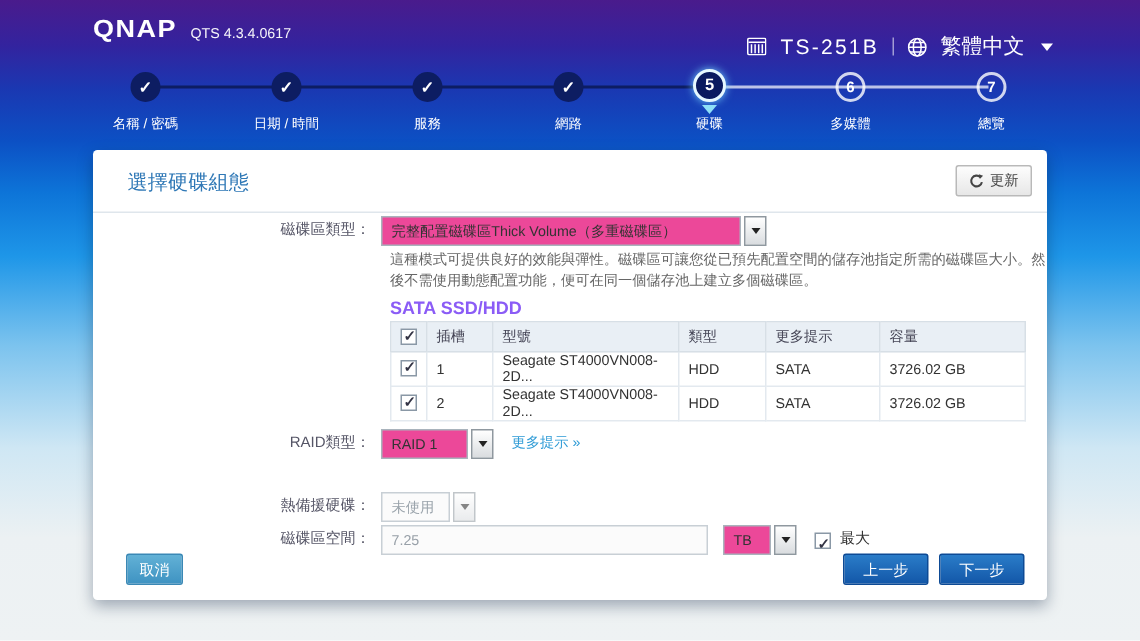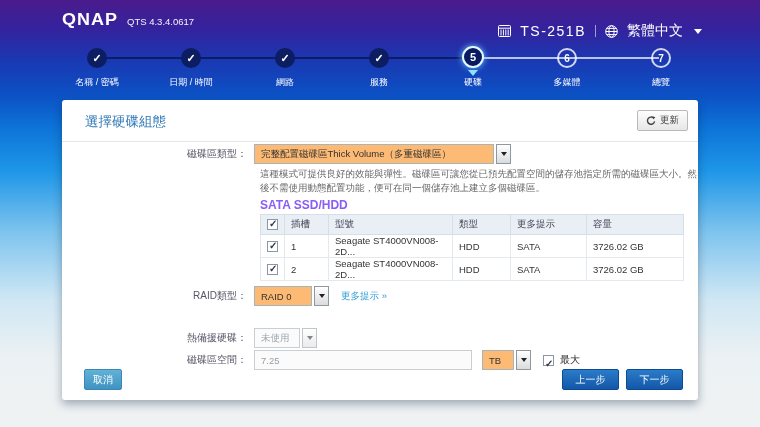--- a/index.html
+++ b/index.html
@@ -43,21 +43,21 @@
   .panel { position:absolute; left:62px; top:100px; width:636px; height:300px; background:#fff; border-radius:3px; box-shadow:0 4px 10px rgba(10,30,60,.35); }
   .panel-header { position:absolute; top:0; left:0; width:100%; height:42px; border-bottom:1px solid #dfe6ec; }
   .panel-title { position:absolute; left:23px; top:13px; font-size:13.5px; color:#2f78b6; }
   .refresh-btn { position:absolute; right:10px; top:10px; height:21px; display:flex; align-items:center; gap:4px; padding:0 8px; font-size:9.5px; color:#444; background:linear-gradient(#fdfdfd,#e7e7e7); border:1px solid #b9b9b9; border-radius:2px; cursor:pointer; }
 
   .form-label { width:192px; padding-right:7px; text-align:right; font-size:10px; color:#556; line-height:20px; flex:none; }
   .frow { position:absolute; left:0; display:flex; align-items:flex-start; }
 
   
   .cb { display:inline-flex; align-items:center; }
-  .cb-text { height:20px; border:1px solid #a9b3bc; background:#fdba74; color:#333; font-size:9.5px; display:flex; align-items:center; padding:0 6px; }
+  .cb-text { height:20px; border:1px solid #a9b3bc; background:#ec4899; color:#333; font-size:9.5px; display:flex; align-items:center; padding:0 6px; }
   .cb-arrow { width:15px; height:20px; margin-left:2px; border:1px solid #8f989f; background:linear-gradient(#ffffff,#d9dcdf); display:flex; align-items:center; justify-content:center; }
   .cb-arrow::after { content:""; width:0; height:0; border-left:3.5px solid transparent; border-right:3.5px solid transparent; border-top:4.5px solid #222; }
   .cb.disabled .cb-text { color:#9aa3ab; background:#fbfbfb; border-color:#c8cfd5; }
   .cb.disabled .cb-arrow { opacity:.55; }
 
   .description { position:absolute; top:67px; left:198px; width:438px; font-size:9.5px; color:#666; line-height:14px; }
   .disks-heading { position:absolute; top:98px; left:198px; font-size:12px; font-weight:bold; color:#8b5cf6; }
 
   
   .disk-table { position:absolute; top:114px; left:198px; width:424px; border-collapse:collapse; font-size:9.5px; }
@@ -123,25 +123,25 @@
     <div class="step done">
       <div class="dot"></div>
       <div class="step-label">名稱 / 密碼</div>
     </div>
     <div class="step done">
       <div class="dot"></div>
       <div class="step-label">日期 / 時間</div>
     </div>
     <div class="step done">
       <div class="dot"></div>
+      <div class="step-label">服務</div>
+    </div>
+    <div class="step done">
+      <div class="dot"></div>
       <div class="step-label">網路</div>
-    </div>
-    <div class="step done">
-      <div class="dot"></div>
-      <div class="step-label">服務</div>
     </div>
     <div class="step active">
       <div class="dot">5</div>
       <div class="pointer"></div>
       <div class="step-label">硬碟</div>
     </div>
     <div class="step todo">
       <div class="dot">6</div>
       <div class="step-label">多媒體</div>
     </div>
@@ -201,21 +201,21 @@
         <td>HDD</td>
         <td>SATA</td>
         <td>3726.02 GB</td>
       </tr>
     </tbody>
   </table>
 
   <div class="frow row-raid">
     <div class="form-label">RAID類型：</div>
     <div class="cb">
-      <div class="cb-text" style="width:58px;">RAID 0</div>
+      <div class="cb-text" style="width:58px;">RAID 1</div>
       <div class="cb-arrow"></div>
     </div>
     <a class="more-link" href="#">更多提示 »</a>
   </div>
 
   <div class="frow row-spare">
     <div class="form-label">熱備援硬碟：</div>
     <div class="cb disabled">
       <div class="cb-text" style="width:46px;text-align:right;">未使用</div>
       <div class="cb-arrow"></div>

